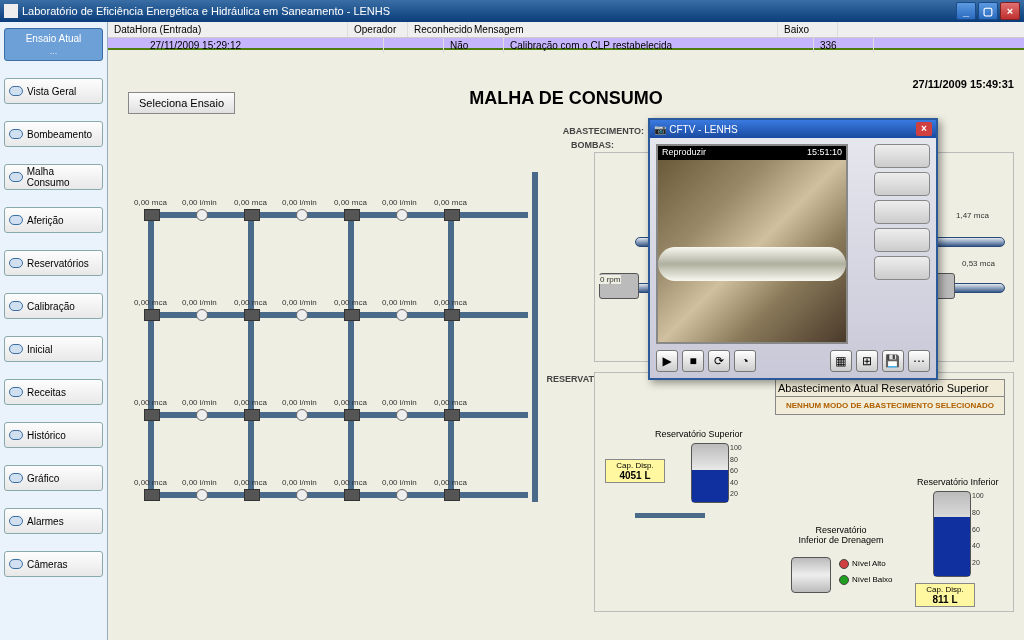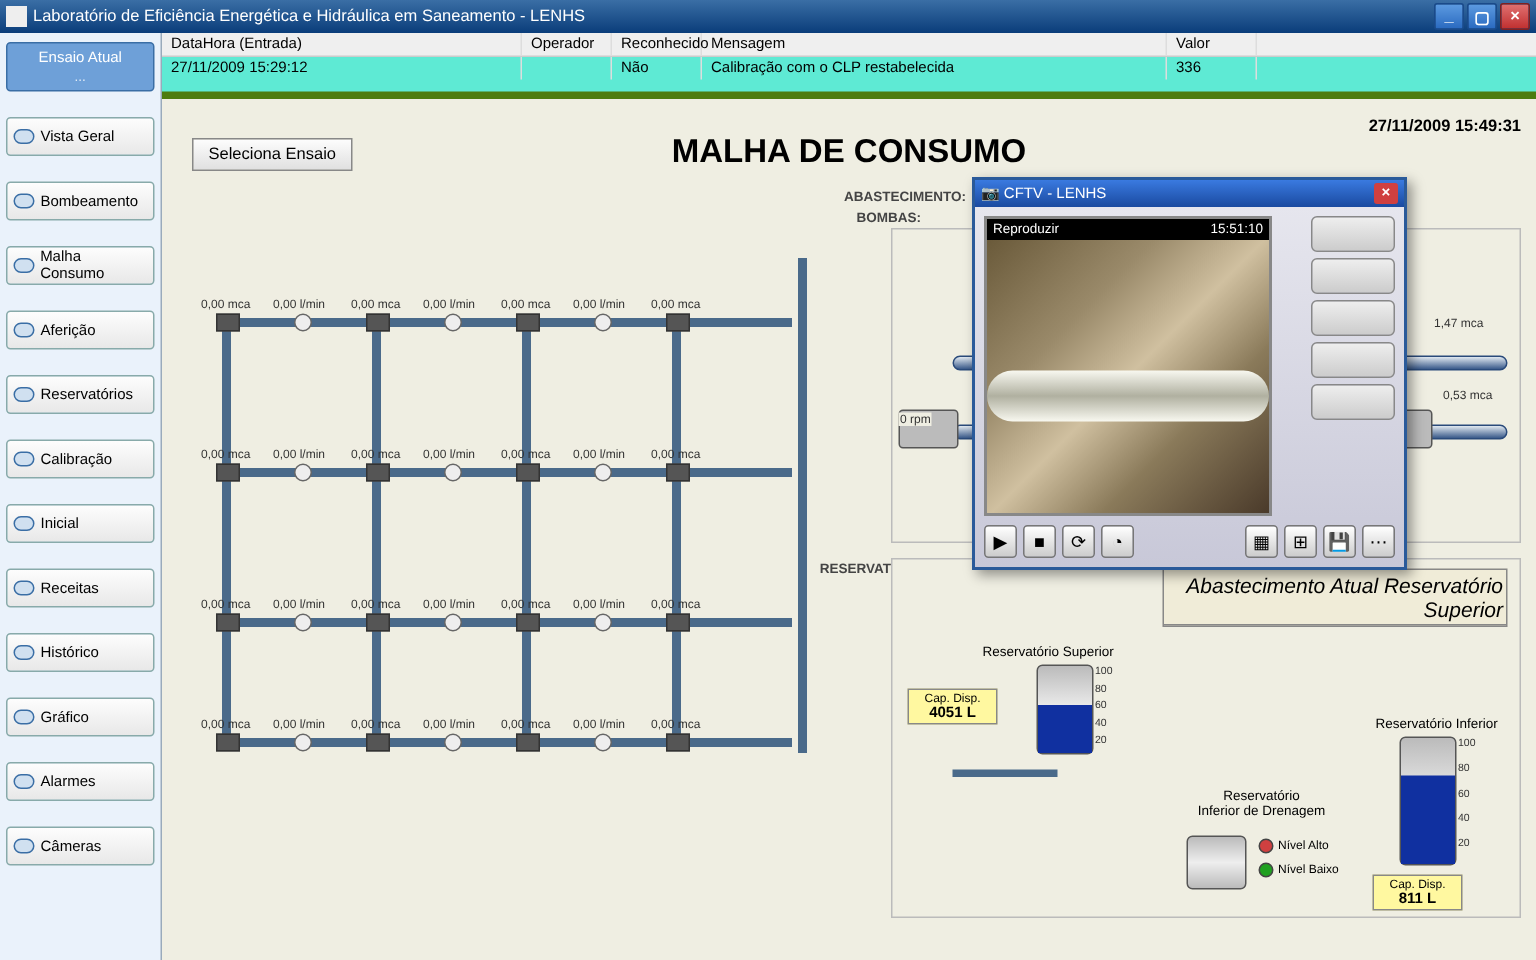--- a/index.html
+++ b/index.html
@@ -16,48 +16,48 @@
 .sidebar { position: absolute; left: 0; top: 22px; width: 108px; height: 618px; background: #eaf2fb; border-right: 1px solid #9ab; padding: 6px 4px; }
 .sidebar .current { background: #6ea0d8; color: #fff; border: 1px solid #3a6ea5; border-radius: 3px; padding: 4px 0; text-align: center; font-size: 10px; margin-bottom: 6px; }
 .sidebar .current .sub { font-size: 9px; opacity: .8; margin-top: 2px; }
 .sidebar .navbtn { display: flex; align-items: center; height: 26px; margin: 17px 0; background: linear-gradient(#fdfdfd,#e8e8e8); border: 1px solid #8aa; border-radius: 3px; padding: 0 4px; font-size: 10px; cursor: pointer; }
 .sidebar .navbtn .pill { width: 14px; height: 10px; background: #d0e0f0; border: 1px solid #3a6ea5; border-radius: 5px; margin-right: 4px; }
 
 
 .main { position: absolute; left: 108px; top: 22px; right: 0; bottom: 0; background: #efeee2; }
 
 
-.logtable { position: absolute; top: 0; left: 0; right: 0; height: 44px; background: #5eead4; border-bottom: 5px solid #4d7c0f; font-size: 10px; }
+.logtable { position: absolute; top: 0; left: 0; right: 0; height: 28px; background: #c4b5fd; border-bottom: 2px solid #4d7c0f; font-size: 10px; }
 .logtable .hdr { display: flex; background: #efefef; border-bottom: 1px solid #ccc; }
 .logtable .hdr > div, .logtable .row > div { padding: 2px 6px; border-right: 1px solid #ddd; }
-.logtable .row { display: flex; }
+.logtable .row { display: flex; padding-left: 36px; }
 .c-dt { width: 240px; } .c-op { width: 60px; } .c-re { width: 60px; } .c-msg { width: 310px; } .c-val { width: 60px; }
 
 .clock { position: absolute; top: 56px; right: 10px; font-size: 11px; font-weight: bold; }
-.page-title { position: absolute; top: 66px; left: 50%; transform: translateX(-50%); font-size: 22px; font-weight: bold; }
+.page-title { position: absolute; top: 66px; left: 50%; transform: translateX(-50%); font-size: 18px; font-weight: bold; }
 .selbtn { position: absolute; top: 70px; left: 20px; padding: 4px 10px; background: linear-gradient(#fdfdfd,#e0e0e0); border: 1px solid #888; cursor: pointer; font-size: 11px; }
 
 
 .mesh { position: absolute; top: 150px; left: 20px; width: 420px; height: 340px; }
 .mesh .pipe-h { position: absolute; height: 6px; background: #4a6a8a; }
 .mesh .pipe-v { position: absolute; width: 6px; background: #4a6a8a; }
 .mesh .tag { position: absolute; font-size: 8px; color: #333; white-space: nowrap; }
 .mesh .valve { position: absolute; width: 16px; height: 12px; background: #555; border: 1px solid #333; }
 .mesh .flow { position: absolute; width: 12px; height: 12px; background: #eee; border: 1px solid #666; border-radius: 50%; }
 
 
 .section-label { position: absolute; font-size: 9px; font-weight: bold; color: #444; }
 .feed-area { position: absolute; top: 130px; right: 10px; width: 420px; height: 210px; border: 1px solid #bbb; background: #efeee2; }
 .feed-area .pump { position: absolute; width: 40px; height: 26px; background: #bbb; border: 1px solid #555; border-radius: 3px; }
 .feed-area .bigpipe { position: absolute; height: 10px; background: linear-gradient(#e0e8f0,#3a5a8a); border: 1px solid #2a4a7a; border-radius: 5px; }
 .feed-area .tag { position: absolute; font-size: 8px; color: #333; background: #efeee2; padding: 0 1px; }
 
 .res-area { position: absolute; top: 350px; right: 10px; width: 420px; height: 240px; border: 1px solid #bbb; background: #efeee2; }
 .statusbox { position: absolute; top: 6px; right: 8px; width: 230px; border: 1px solid #888; background: #f0ecd8; font-size: 9px; }
-.statusbox .hdr { text-align: right; padding: 2px; border-bottom: 1px solid #888; font-size: 14px; font-style: italic; }
+.statusbox .hdr { text-align: left; padding: 2px; border-bottom: 1px solid #888; font-size: 11px; }
 .statusbox .msg { text-align: center; padding: 4px; font-weight: bold; color: #b06000; font-size: 8px; }
 
 .tank { position: absolute; width: 38px; height: 60px; background: linear-gradient(#bbb,#eee,#bbb); border: 1px solid #555; border-radius: 4px; }
 .tank .fill { position: absolute; bottom: 0; left: 0; right: 0; background: #1030a0; }
 .tank .scale { position: absolute; left: 100%; top: 0; bottom: 0; width: 28px; font-size: 7px; color: #333; }
 .tank .scale div { position: absolute; left: 2px; }
 
 .capbox { position: absolute; width: 60px; background: #fff8a0; border: 1px solid #888; text-align: center; font-size: 8px; padding: 1px; }
 .capbox .val { font-weight: bold; font-size: 10px; }
 .led { display: inline-block; width: 10px; height: 10px; border-radius: 50%; border: 1px solid #444; vertical-align: middle; margin-right: 3px; }
@@ -147,21 +147,21 @@
 </div>
 
 <div class="main">
 
   <div class="logtable">
     <div class="hdr">
       <div class="c-dt">DataHora (Entrada)</div>
       <div class="c-op">Operador</div>
       <div class="c-re">Reconhecido</div>
       <div class="c-msg">Mensagem</div>
-      <div class="c-val">Valor</div>
+      <div class="c-val">Baixo</div>
     </div>
     <div class="row">
       <div class="c-dt">27/11/2009 15:29:12</div>
       <div class="c-op"></div>
       <div class="c-re">Não</div>
       <div class="c-msg">Calibração com o CLP restabelecida</div>
       <div class="c-val">336</div>
     </div>
   </div>
 
@@ -247,20 +247,21 @@
     <div class="tag" style="top:122px; left:4px;">0 rpm</div>
     <div class="tag" style="top:122px; left:320px;">0 Nm</div>
     <div class="tag" style="top:58px; left:360px;">1,47 mca</div>
     <div class="tag" style="top:106px; left:366px;">0,53 mca</div>
   </div>
 
   <div class="section-label" style="top:352px; right:398px;">RESERVATÓRIOS:</div>
   <div class="res-area">
     <div class="statusbox">
       <div class="hdr">Abastecimento Atual Reservatório Superior</div>
+      <div class="msg">NENHUM MODO DE ABASTECIMENTO SELECIONADO</div>
     </div>
 
     <div style="position:absolute; top:56px; left:60px; font-size:9px;">Reservatório Superior</div>
     <div class="tank" style="top:70px; left:96px;">
       <div class="fill" id="fill-sup" style="height: 55%;"></div>
       <div class="scale" id="scale-sup">
           <div style="top: 0%;">100</div>
           <div style="top: 20%;">80</div>
           <div style="top: 40%;">60</div>
           <div style="top: 60%;">40</div>

